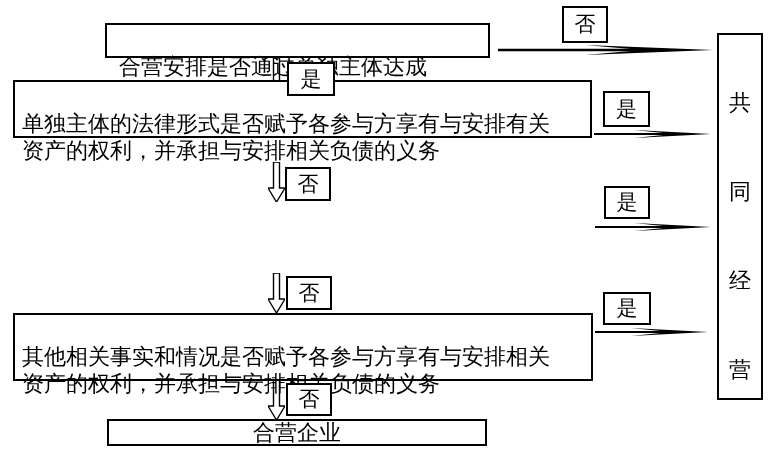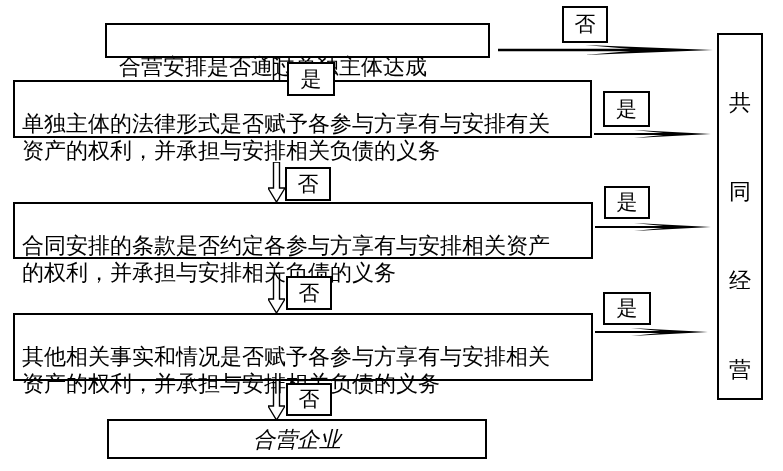--- a/index.html
+++ b/index.html
@@ -87,31 +87,27 @@
 
   <div class="box q-box" style="left:105px; top:23px; width:385px; height:35px; padding-left:12px;">
     <span>合营安排是否通过单独主体达成</span>
   </div>
 
   <div class="box q-box" style="left:13px; top:80px; width:579px; height:58px;">
     <span>单独主体的法律形式是否赋予各参与方享有与安排有关
 资产的权利，并承担与安排相关负债的义务</span>
   </div>
 
-  <div class="box q-box" style="left:13px; top:202px; width:580px; height:57px;">
-    <span>合同安排的条款是否约定各参与方享有与安排相关资产
-的权利，并承担与安排相关负债的义务</span>
-  </div>
 
   <div class="box q-box" style="left:13px; top:313px; width:580px; height:68px;">
     <span>其他相关事实和情况是否赋予各参与方享有与安排相关
 资产的权利，并承担与安排相关负债的义务</span>
   </div>
 
-  <div class="box result-box" style="left:107px; top:419px; width:380px; height:40px; font-style:italic;">
+  <div class="box result-box" style="left:107px; top:419px; width:380px; height:27px; ">
     <span>合营企业</span>
   </div>
 
   <div class="v-box" style="left:717px; top:33px; width:46px; height:367px;">
     <span>共</span>
     <span>同</span>
     <span>经</span>
     <span>营</span>
   </div>
 

